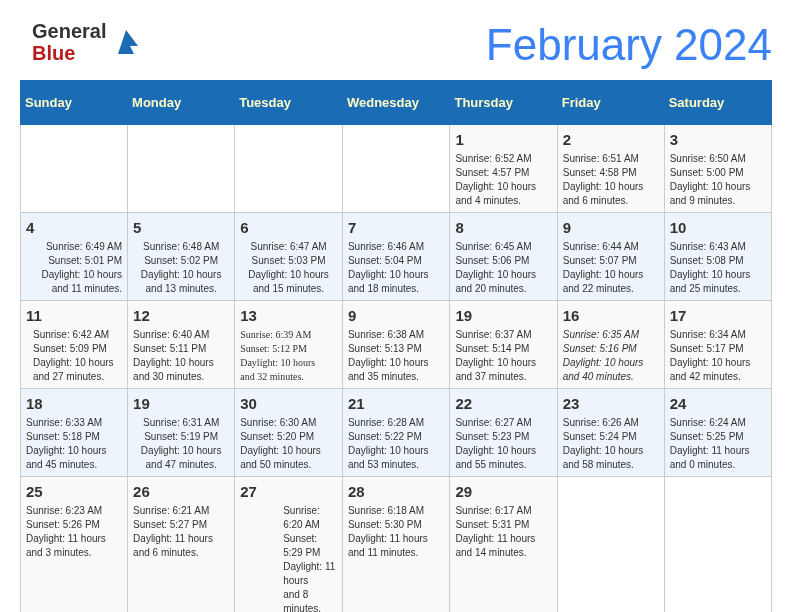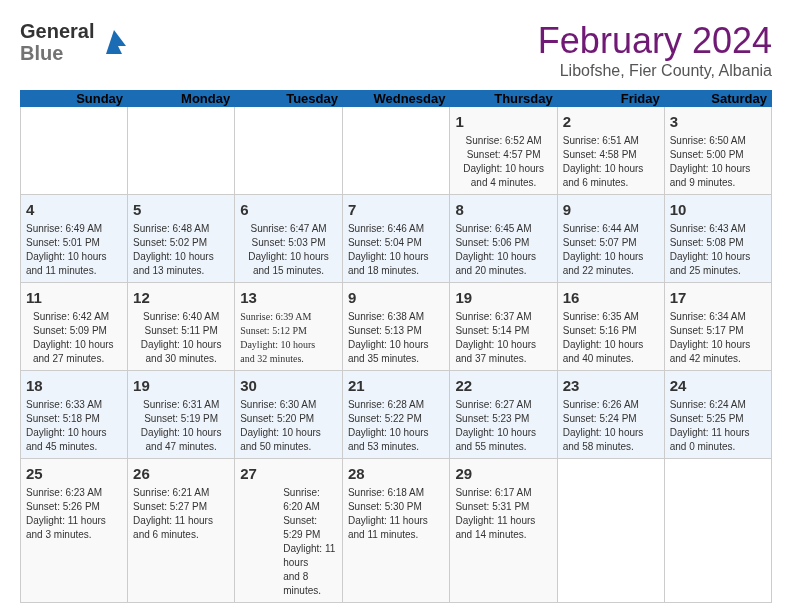--- a/index.html
+++ b/index.html
@@ -17,38 +17,38 @@
       margin-bottom: 10px;
     }
     .logo {
       display: flex;
       align-items: center;
     }
     .title-area {
       text-align: right;
     }
     .calendar-title {
-      font-size: 36px;
-      color: #701a75;
+      font-size: 44px;
+      color: #3b82f6;
       font-weight: normal;
     }
     .calendar-subtitle {
       font-size: 16px;
       color: #555;
     }
     .calendar {
       width: 100%;
       border-collapse: collapse;
       font-size: 11px;
     }
     .calendar th {
       background-color: #1a6db5;
-      color: #000000;
-      padding: 0 4px;
-      text-align: right;
+      color: #fef9c3;
+      padding: 14px 4px;
+      text-align: left;
       font-size: 13px;
       font-weight: bold;
       border: 1px solid #1a6db5;
     }
     .calendar td {
       border: 1px solid #ccc;
       vertical-align: top;
       padding: 4px 5px;
       width: 108px;
       min-height: 80px;
@@ -76,32 +76,31 @@
     .calendar thead tr th {
       background-color: #1a6db5;
     }
   </style>
 </head>
 <body>
 
 <div class="header-area">
   <div class="logo">
     <div>
-      <div style="font-size:20px; font-weight:bold; line-height:1.1;">
+      <div style="font-size:20px; font-weight:bold; line-height:1.1;margin-left:12px;">
         <span style="color:#333;">General</span><br>
-        <span style="color:#737373;">Blue</span>
+        <span style="color:#b91c1c;">Blue</span>
       </div>
     </div>
     <svg width="32" height="32" viewBox="0 0 32 32" style="margin-left:4px;">
       <polygon points="8,28 16,4 28,20 20,20 24,28" fill="#1a6db5"></polygon>
     </svg>
   </div>
   <div class="title-area">
     <div class="calendar-title">February 2024</div>
-    <div class="calendar-subtitle">Libofshe, Fier County, Albania</div>
   </div>
 </div>
 
 <table class="calendar">
   <thead>
     <tr>
     <th>Sunday</th>
         <th>Monday</th>
         <th>Tuesday</th>
         <th>Wednesday</th>
@@ -111,21 +110,21 @@
       </tr>
   </thead>
   <tbody id="calendar-body">
   <tr>
         <td class="empty"></td>
         <td class="empty"></td>
         <td class="empty"></td>
         <td class="empty"></td>
         <td>
           <div class="day-number">1</div>
-          <div class="day-info" style="white-space: pre-line; text-align: center;">Sunrise: 6:52 AM
+          <div class="day-info" style="white-space: pre-line;">Sunrise: 6:52 AM
 Sunset: 4:57 PM
 Daylight: 10 hours
 and 4 minutes.</div>
         </td>
         <td>
           <div class="day-number">2</div>
           <div class="day-info" style="white-space: pre-line;">Sunrise: 6:51 AM
 Sunset: 4:58 PM
 Daylight: 10 hours
 and 6 minutes.</div>
@@ -134,28 +133,28 @@
           <div class="day-number">3</div>
           <div class="day-info" style="white-space: pre-line;">Sunrise: 6:50 AM
 Sunset: 5:00 PM
 Daylight: 10 hours
 and 9 minutes.</div>
         </td>
       </tr>
       <tr>
         <td>
           <div class="day-number">4</div>
-          <div class="day-info" style="white-space: pre-line;">Sunrise: 6:49 AM
+          <div class="day-info" style="white-space: pre-line; text-align: right;">Sunrise: 6:49 AM
 Sunset: 5:01 PM
 Daylight: 10 hours
 and 11 minutes.</div>
         </td>
         <td>
           <div class="day-number">5</div>
-          <div class="day-info" style="white-space: pre-line;">Sunrise: 6:48 AM
+          <div class="day-info" style="white-space: pre-line; text-align: center;">Sunrise: 6:48 AM
 Sunset: 5:02 PM
 Daylight: 10 hours
 and 13 minutes.</div>
         </td>
         <td>
           <div class="day-number">6</div>
           <div class="day-info" style="white-space: pre-line; text-align: center;">Sunrise: 6:47 AM
 Sunset: 5:03 PM
 Daylight: 10 hours
 and 15 minutes.</div>
@@ -192,21 +191,21 @@
       <tr>
         <td>
           <div class="day-number">11</div>
           <div class="day-info" style="white-space: pre-line; margin-left: 7px;">Sunrise: 6:42 AM
 Sunset: 5:09 PM
 Daylight: 10 hours
 and 27 minutes.</div>
         </td>
         <td>
           <div class="day-number">12</div>
-          <div class="day-info" style="white-space: pre-line; text-align: center;">Sunrise: 6:40 AM
+          <div class="day-info" style="white-space: pre-line;">Sunrise: 6:40 AM
 Sunset: 5:11 PM
 Daylight: 10 hours
 and 30 minutes.</div>
         </td>
         <td>
           <div class="day-number">13</div>
           <div class="day-info" style="white-space: pre-line; font-family: Liberation Serif, serif;">Sunrise: 6:39 AM
 Sunset: 5:12 PM
 Daylight: 10 hours
 and 32 minutes.</div>
@@ -220,21 +219,21 @@
         </td>
         <td>
           <div class="day-number">19</div>
           <div class="day-info" style="white-space: pre-line;">Sunrise: 6:37 AM
 Sunset: 5:14 PM
 Daylight: 10 hours
 and 37 minutes.</div>
         </td>
         <td>
           <div class="day-number">16</div>
-          <div class="day-info" style="white-space: pre-line;">Sunrise: 6:35 AM
+          <div class="day-info" style="white-space: pre-line; font-style: italic;">Sunrise: 6:35 AM
 Sunset: 5:16 PM
 Daylight: 10 hours
 and 40 minutes.</div>
         </td>
         <td>
           <div class="day-number">17</div>
           <div class="day-info" style="white-space: pre-line;">Sunrise: 6:34 AM
 Sunset: 5:17 PM
 Daylight: 10 hours
 and 42 minutes.</div>

